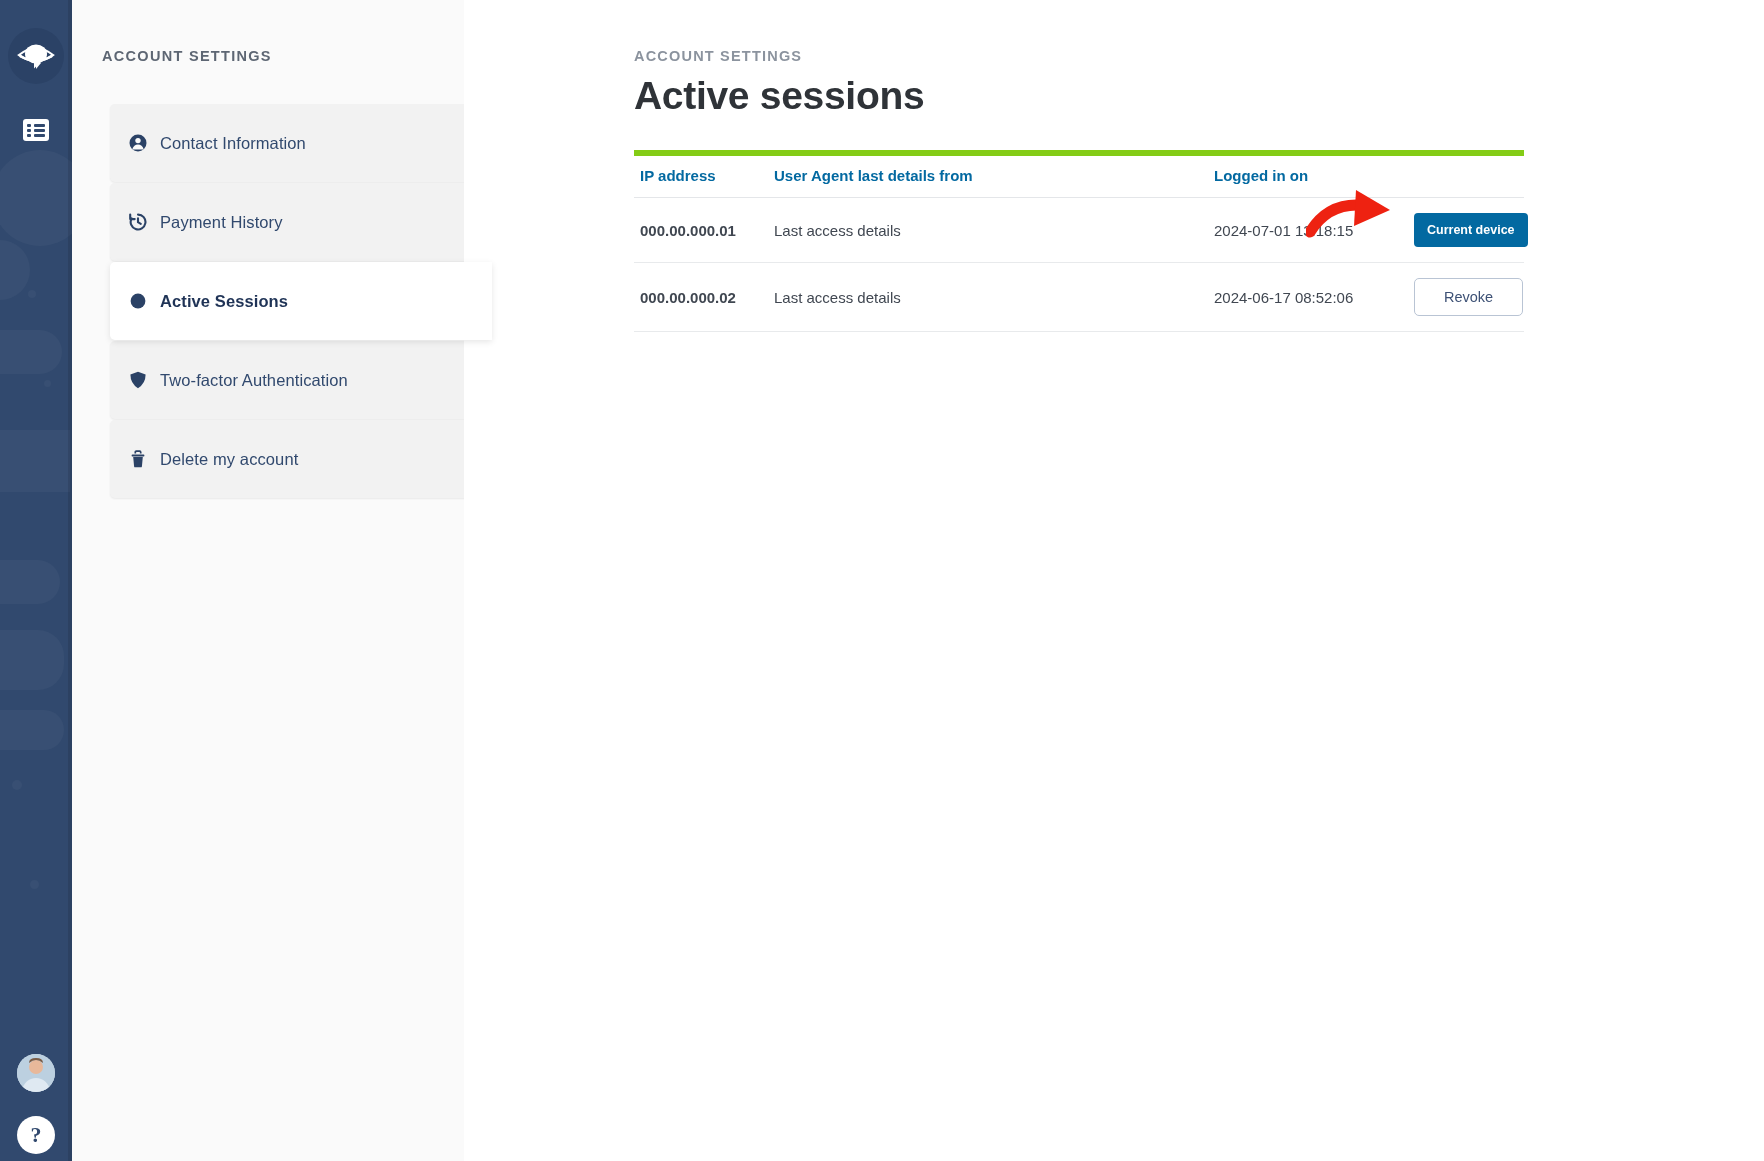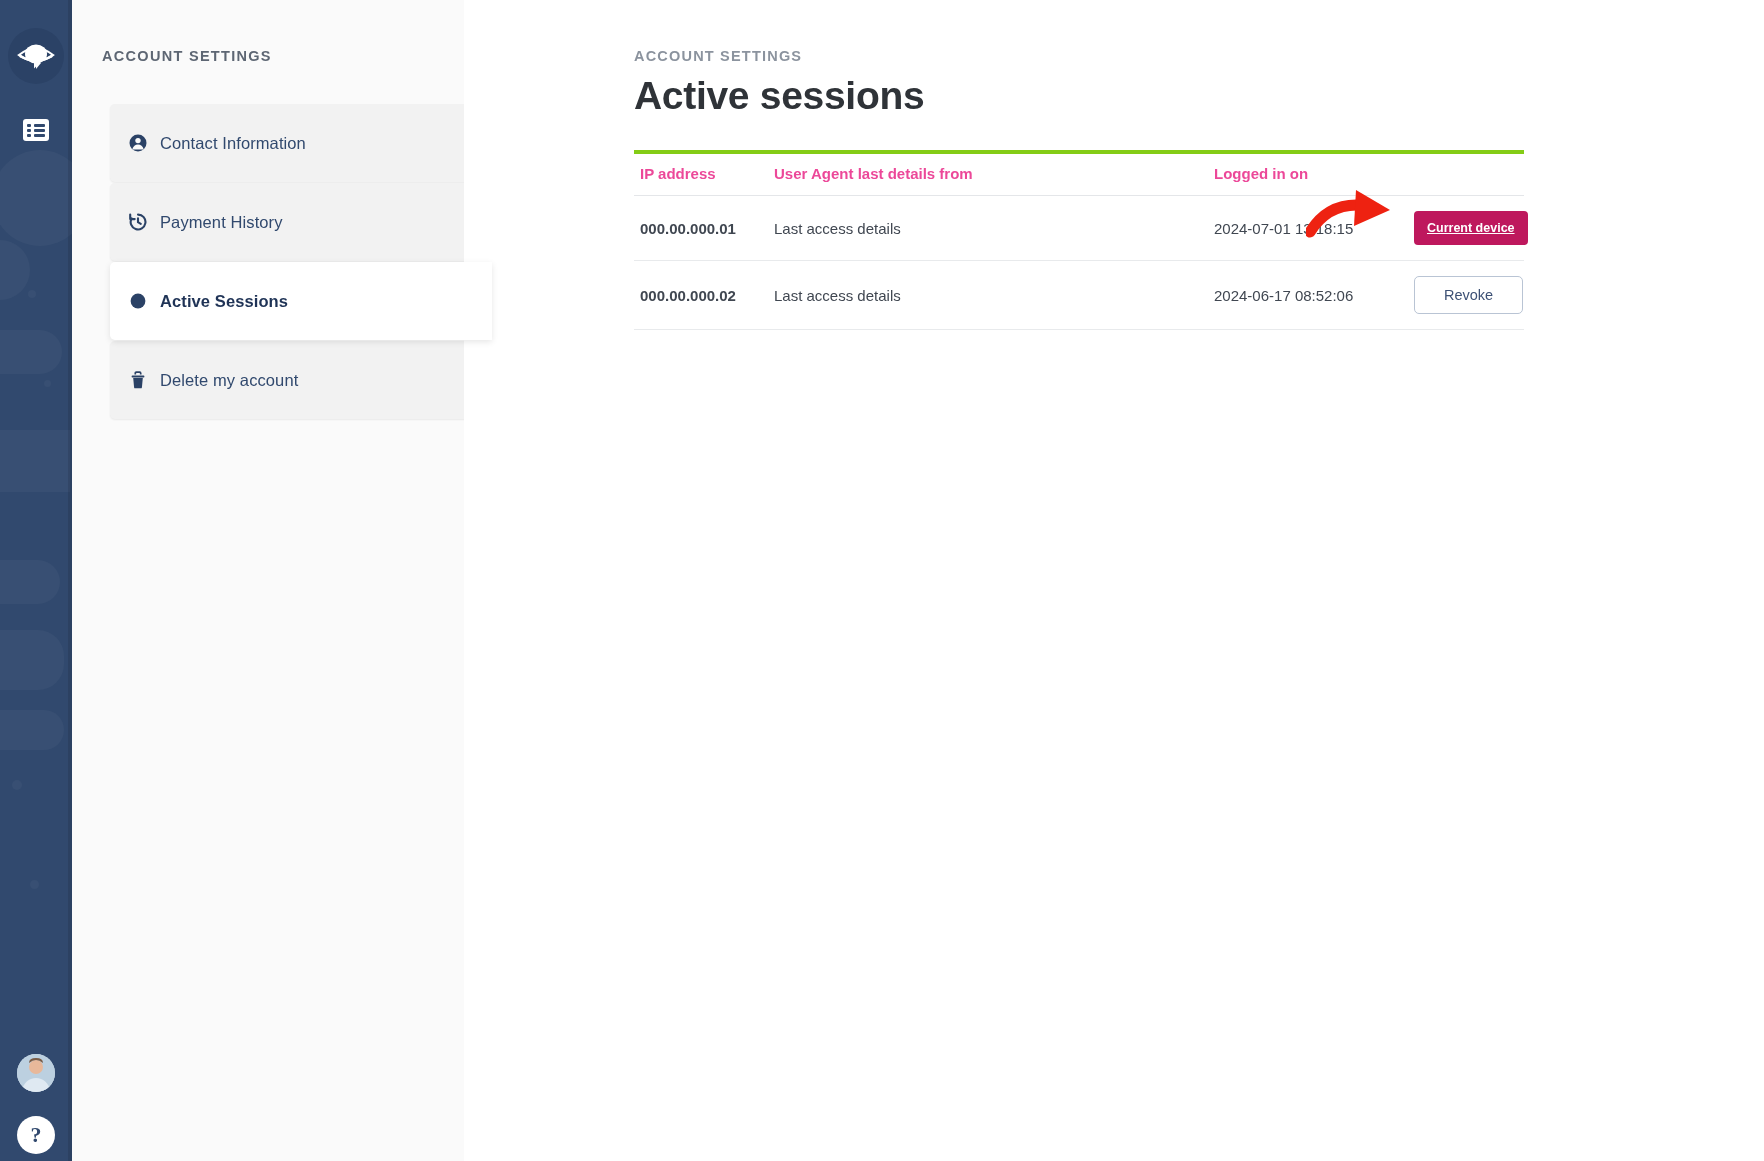--- a/index.html
+++ b/index.html
@@ -191,51 +191,50 @@
   
   table.sessions {
     width: 890px;
     border-collapse: collapse;
     table-layout: fixed;
   }
   table.sessions th {
     text-align: left;
     font-size: 15px;
     font-weight: bold;
-    color: #ec4899;
+    color: #0369a1;
     padding: 11px 0 13px 0;
     border-bottom: 1px solid #e4e6e9;
-    border-top: 4px solid #84cc16;
+    border-top: 6px solid #84cc16;
     vertical-align: middle;
   }
   table.sessions td {
     text-align: left;
     font-size: 15px;
     color: #404751;
     padding: 15px 0;
     border-bottom: 1px solid #e8eaec;
     vertical-align: middle;
   }
   .col-ip    { width: 140px; padding-left: 6px !important; font-weight: bold; }
   .col-agent { width: 440px; }
   .col-when  { width: 200px; }
   .col-act   { width: 110px; }
 
   td.cell-act { text-align: right; padding-right: 12px !important; }
 
   .badge-current {
     display: inline-block;
-    background: #be185d;
+    background: #0369a1;
     color: #ffffff;
     font-size: 12.5px;
     font-weight: bold;
     padding: 10px 13px;
     border-radius: 4px;
     white-space: nowrap;
-    text-decoration: underline;
   }
   .btn-revoke {
     display: inline-block;
     background: #ffffff;
     color: #3d5175;
     font-size: 14.5px;
     padding: 10px 29px;
     border: 1px solid #b9c4d4;
     border-radius: 5px;
     white-space: nowrap;
@@ -335,20 +334,28 @@
           <span class="nav-icon">
             <svg width="18" height="18" viewBox="0 0 18 18">
               <circle cx="9" cy="9" r="7.4" fill="#2b4266"></circle>
             </svg>
           </span>
           <span class="nav-label">Active Sessions</span>
         </div>
         <div class="nav-item">
           <span class="nav-icon">
             <svg width="18" height="18" viewBox="0 0 18 18">
+              <path d="M9 0.8 L16.6 3.6 Q16.6 12.6 9 17.2 Q1.4 12.6 1.4 3.6 Z" fill="#2b4266"></path>
+            </svg>
+          </span>
+          <span class="nav-label">Two-factor Authentication</span>
+        </div>
+        <div class="nav-item">
+          <span class="nav-icon">
+            <svg width="18" height="18" viewBox="0 0 18 18">
               <rect x="2.6" y="4.6" width="12.8" height="1.9" rx="0.8" fill="#2b4266"></rect>
               <path d="M6.3 3.4 L6.3 2.2 Q6.3 1.2 7.3 1.2 L10.7 1.2 Q11.7 1.2 11.7 2.2 L11.7 3.4" fill="none" stroke="#2b4266" stroke-width="1.7"></path>
               <path d="M4.2 7 L13.8 7 L12.9 16.4 Q12.8 17.3 11.9 17.3 L6.1 17.3 Q5.2 17.3 5.1 16.4 Z" fill="#2b4266"></path>
             </svg>
           </span>
           <span class="nav-label">Delete my account</span>
         </div>
       </div>
   </div>
 

